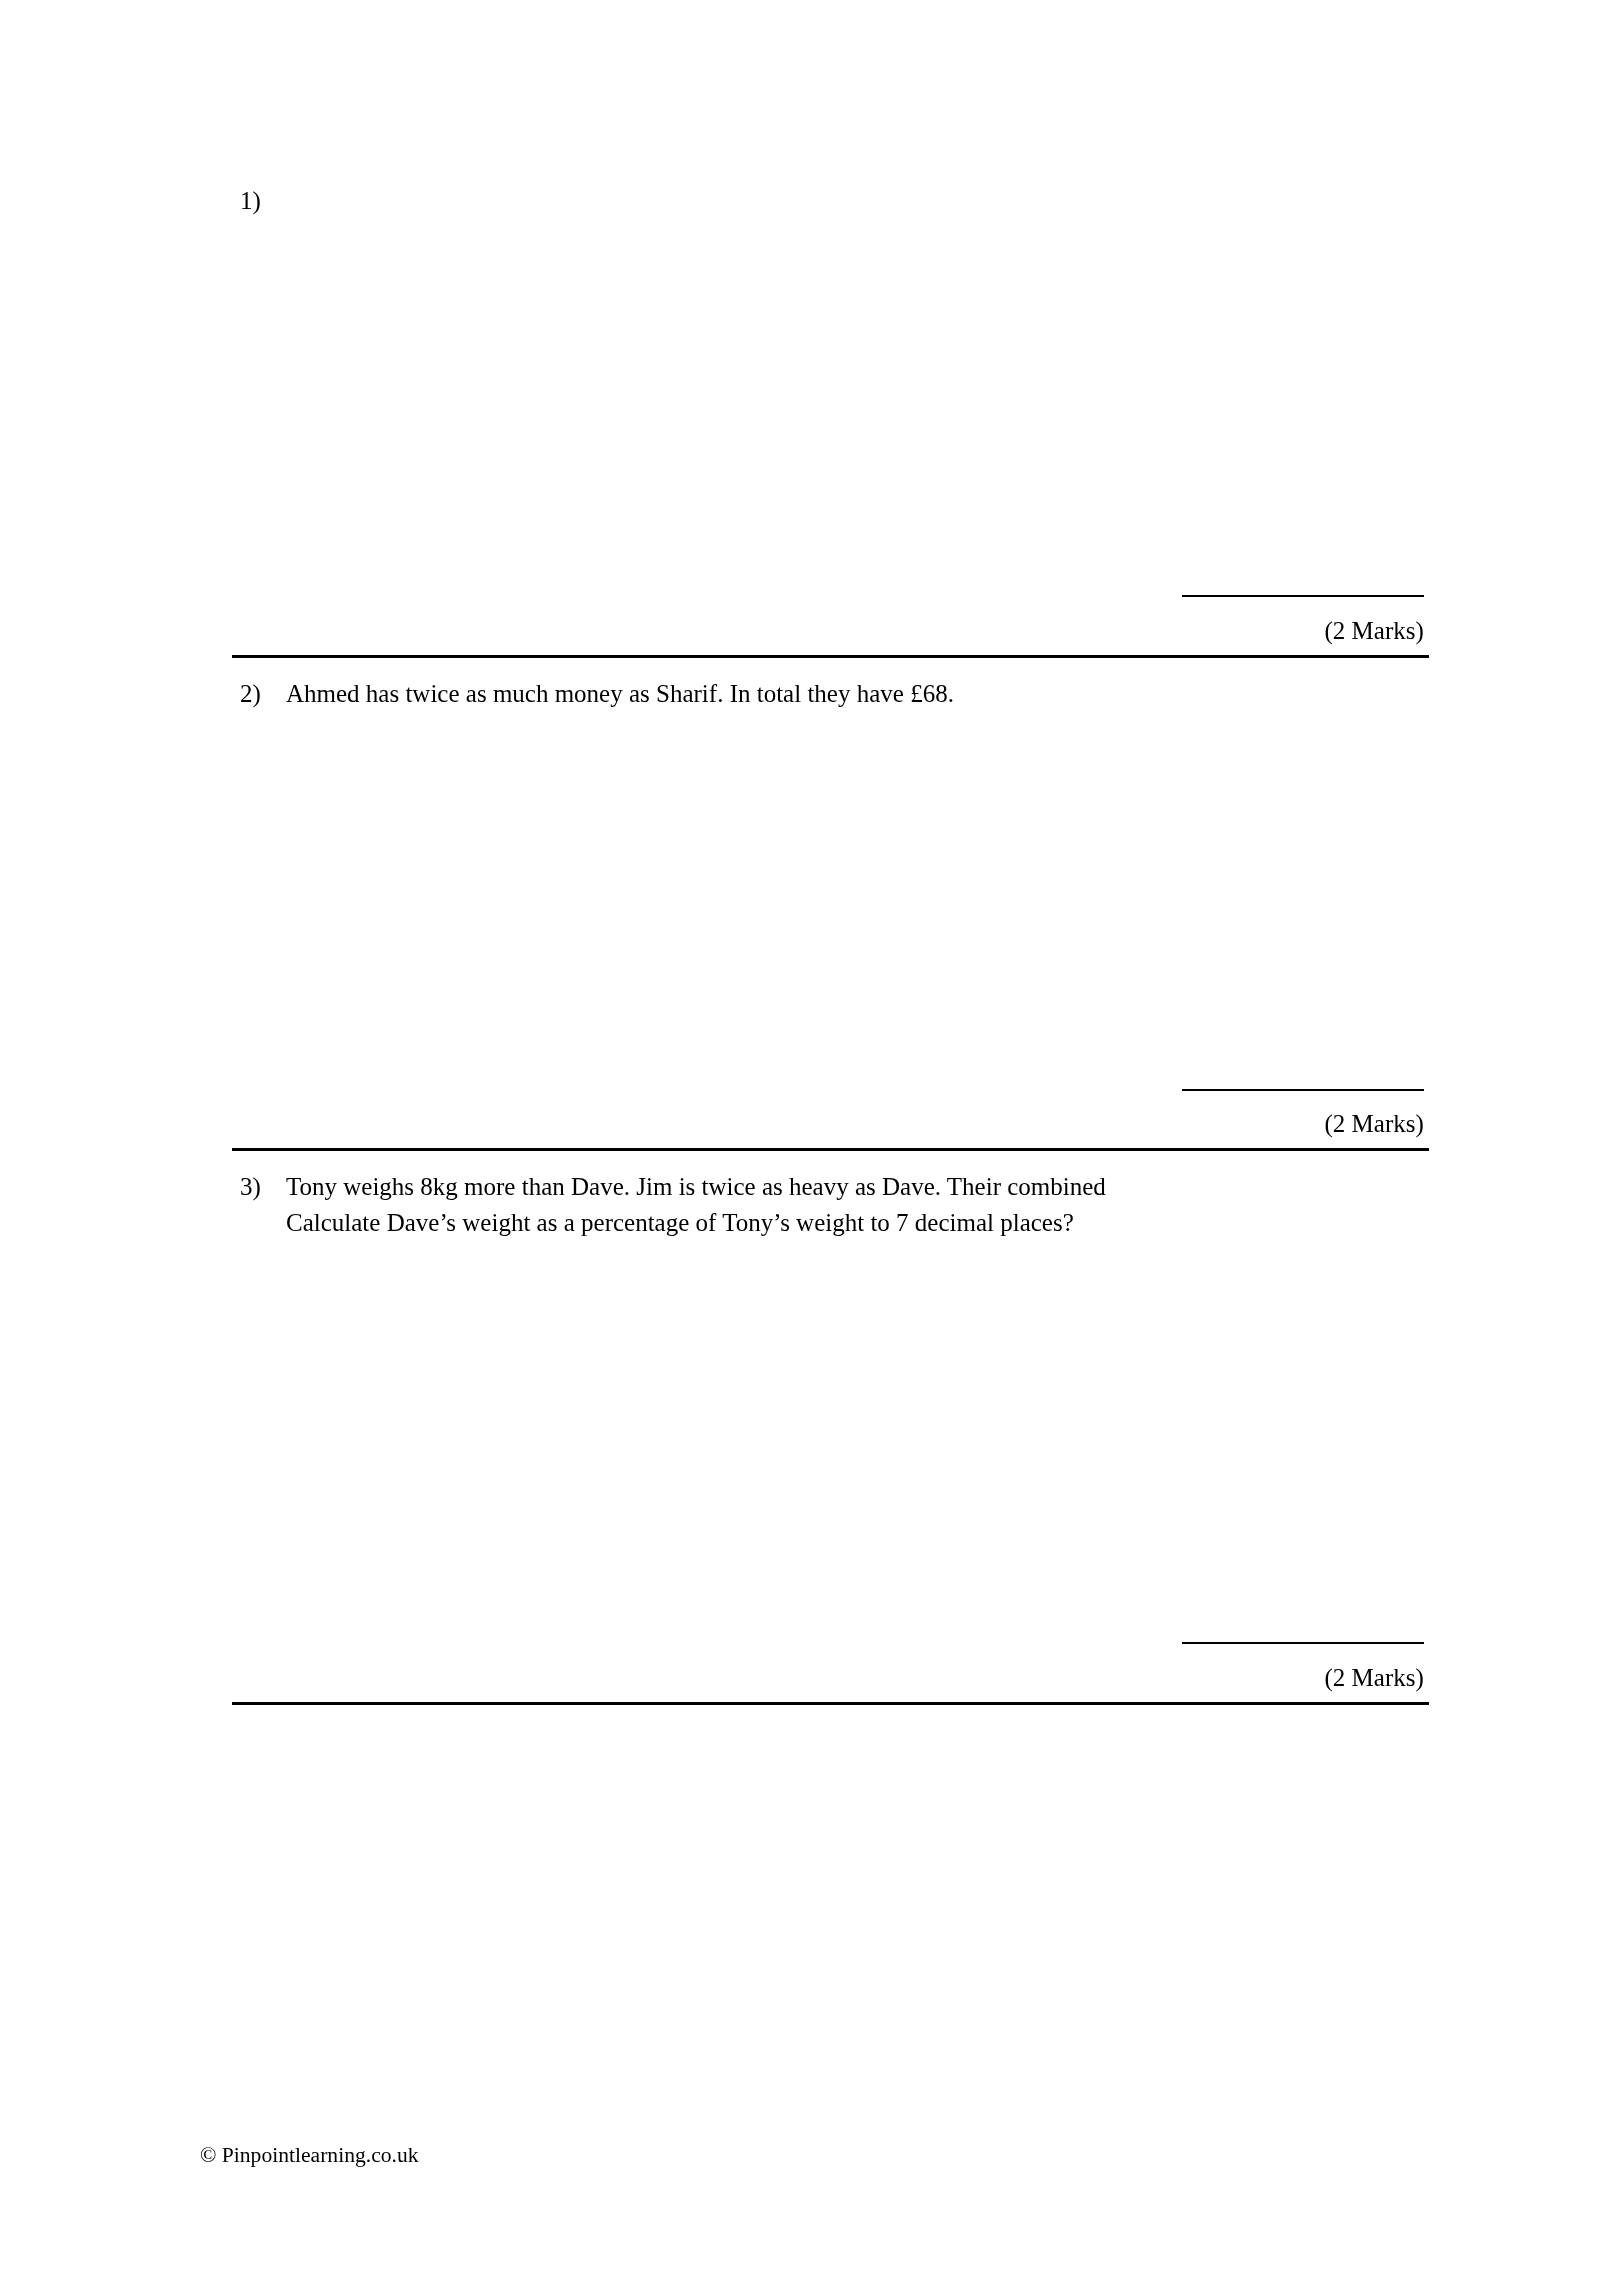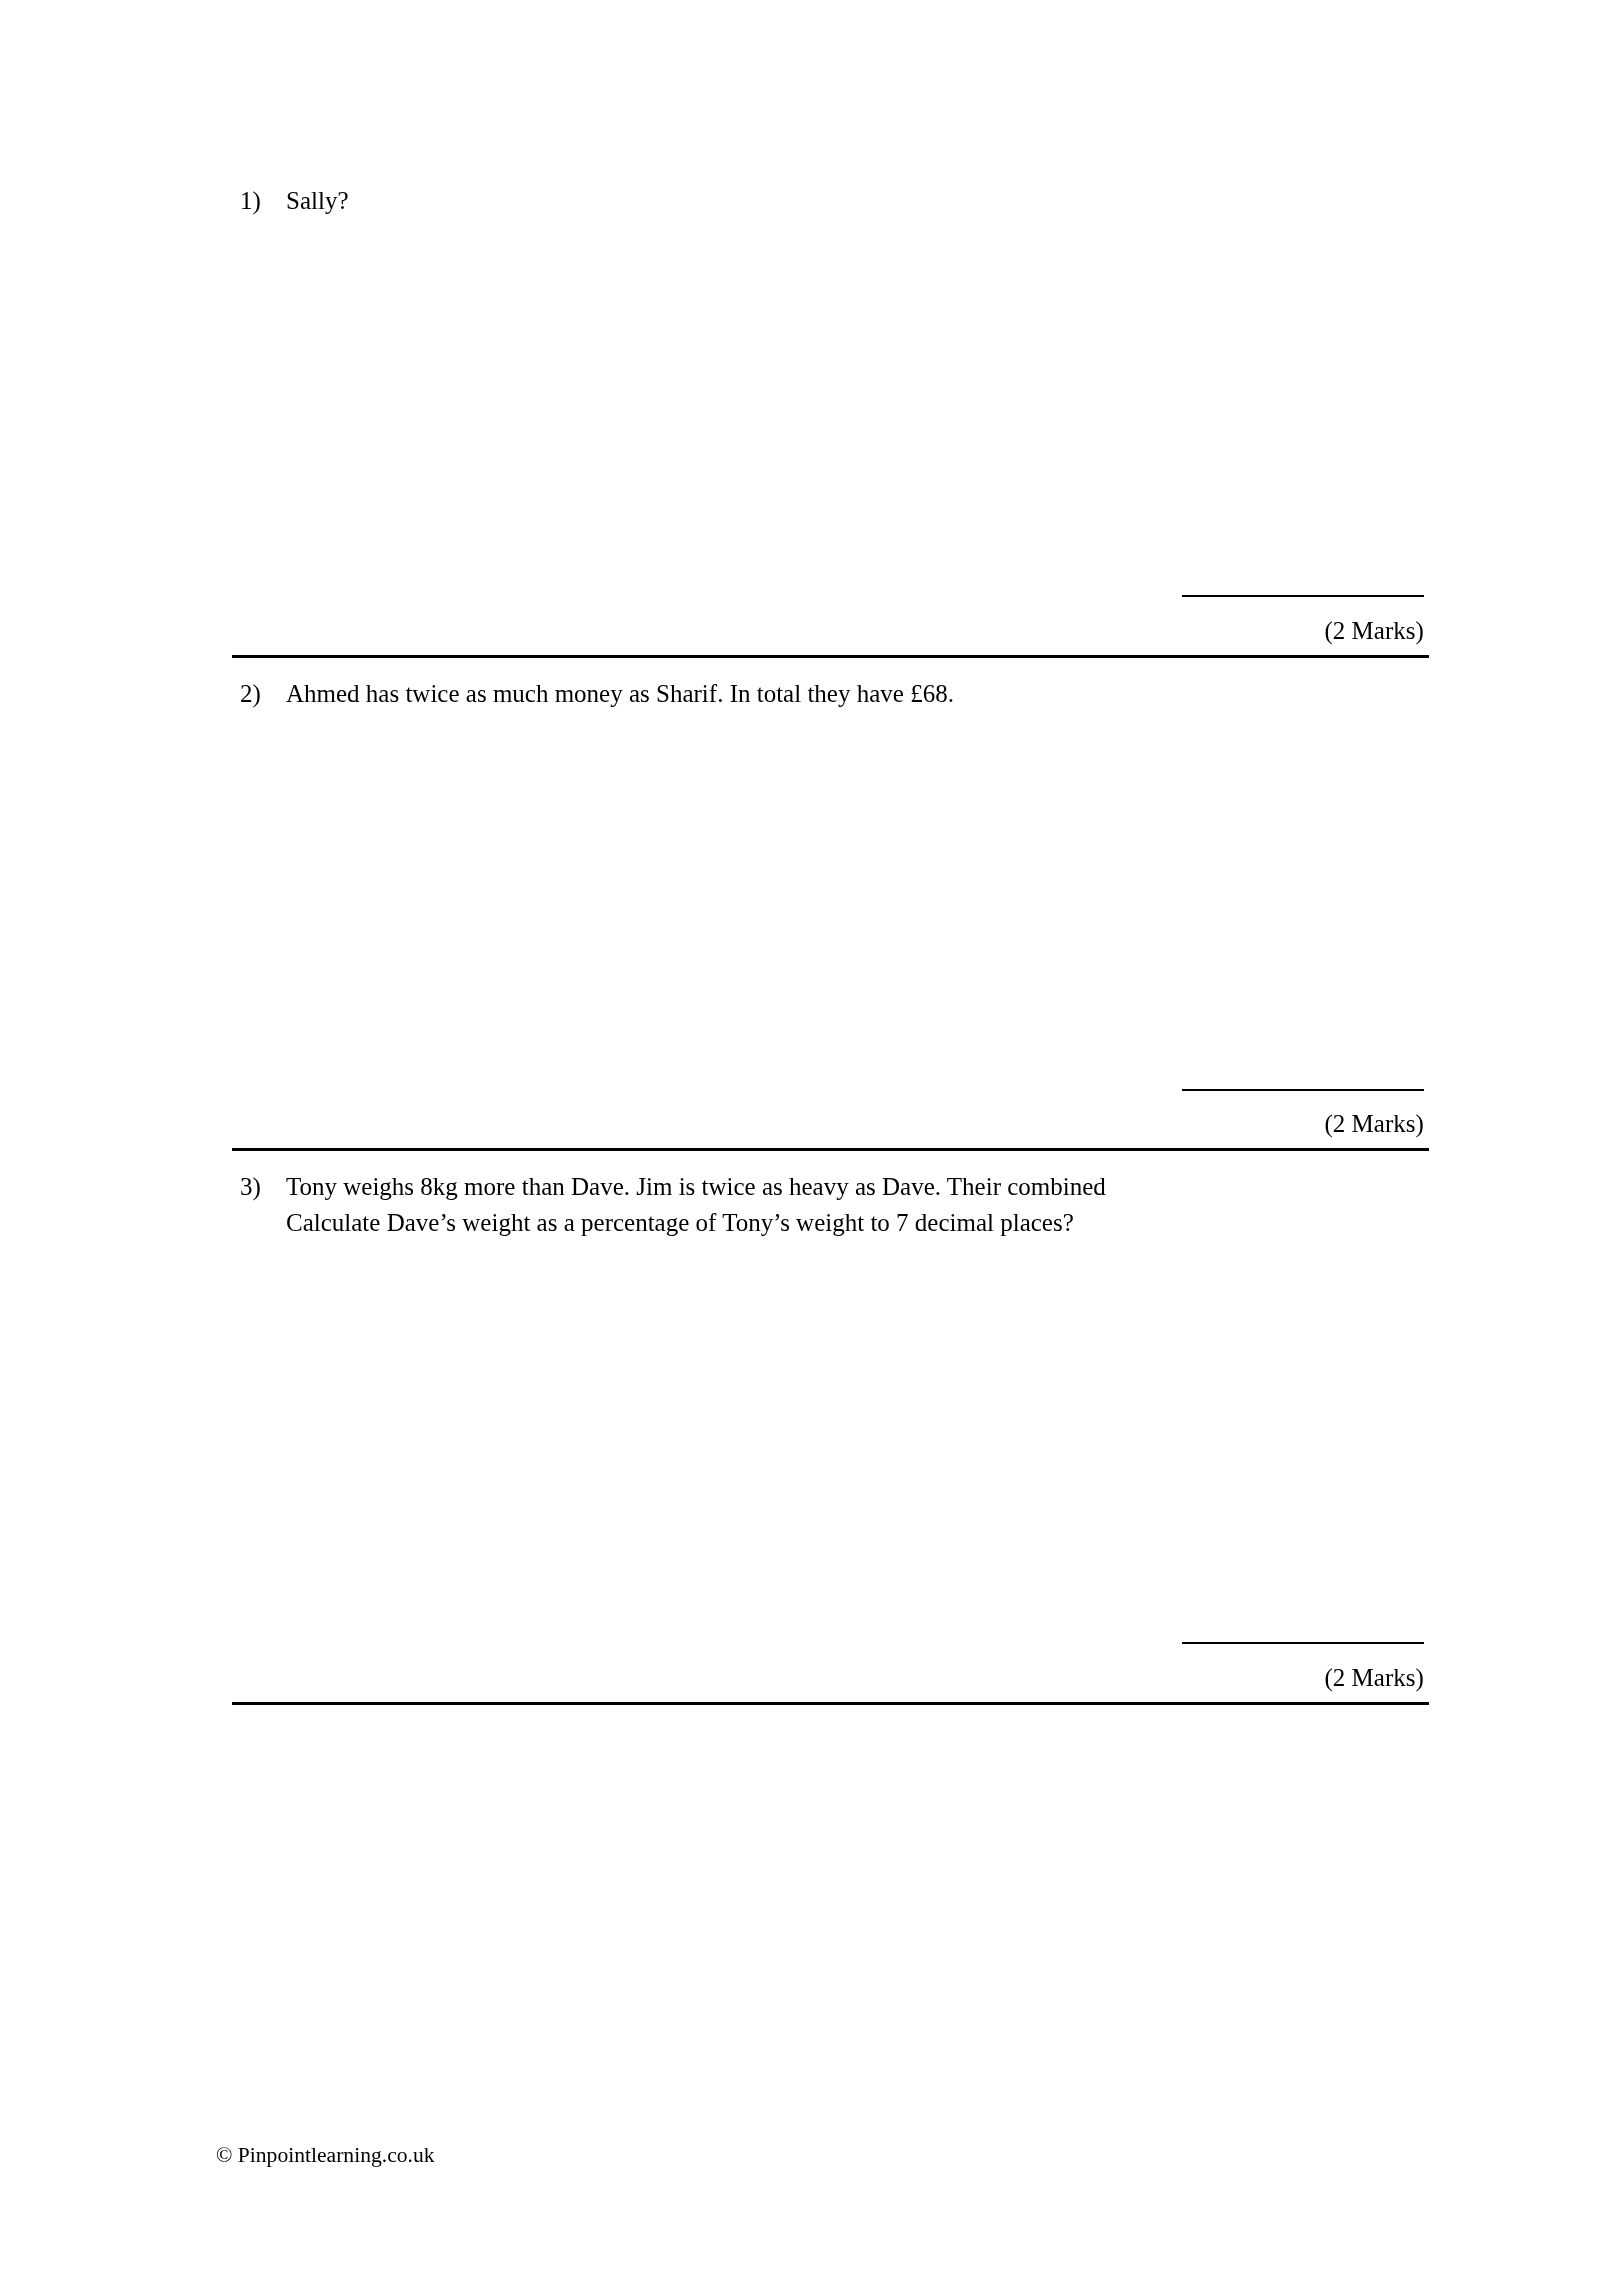--- a/index.html
+++ b/index.html
@@ -79,38 +79,37 @@
     line-height: 1.2;
   }
   .rule {
     width: 100%;
     height: 0;
     border-top: 3.9px solid #000000;
     margin-top: 9.2px;
   }
   .footer {
     position: absolute;
-    left: 216px;
+    left: 200px;
     top: 2143px;
     font-size: 21.6px;
     font-family: "Liberation Serif", serif;
   }
 </style>
 </head>
 <body>
 
 <div class="page">
 
   <div class="content">
 
     <div class="question-block">
       <div class="q-row">
         <div class="q-num">1)</div>
         <div class="q-text">
-          <span class="line">Sally?</span>
         </div>
       </div>
       <div class="answer-space" style="height:373px"></div>
       <div class="answer-line-wrap">
         <div class="answer-line"></div>
       </div>
       <div class="marks-row">
         <div class="marks">(2 Marks)</div>
       </div>
       <div class="rule"></div>

